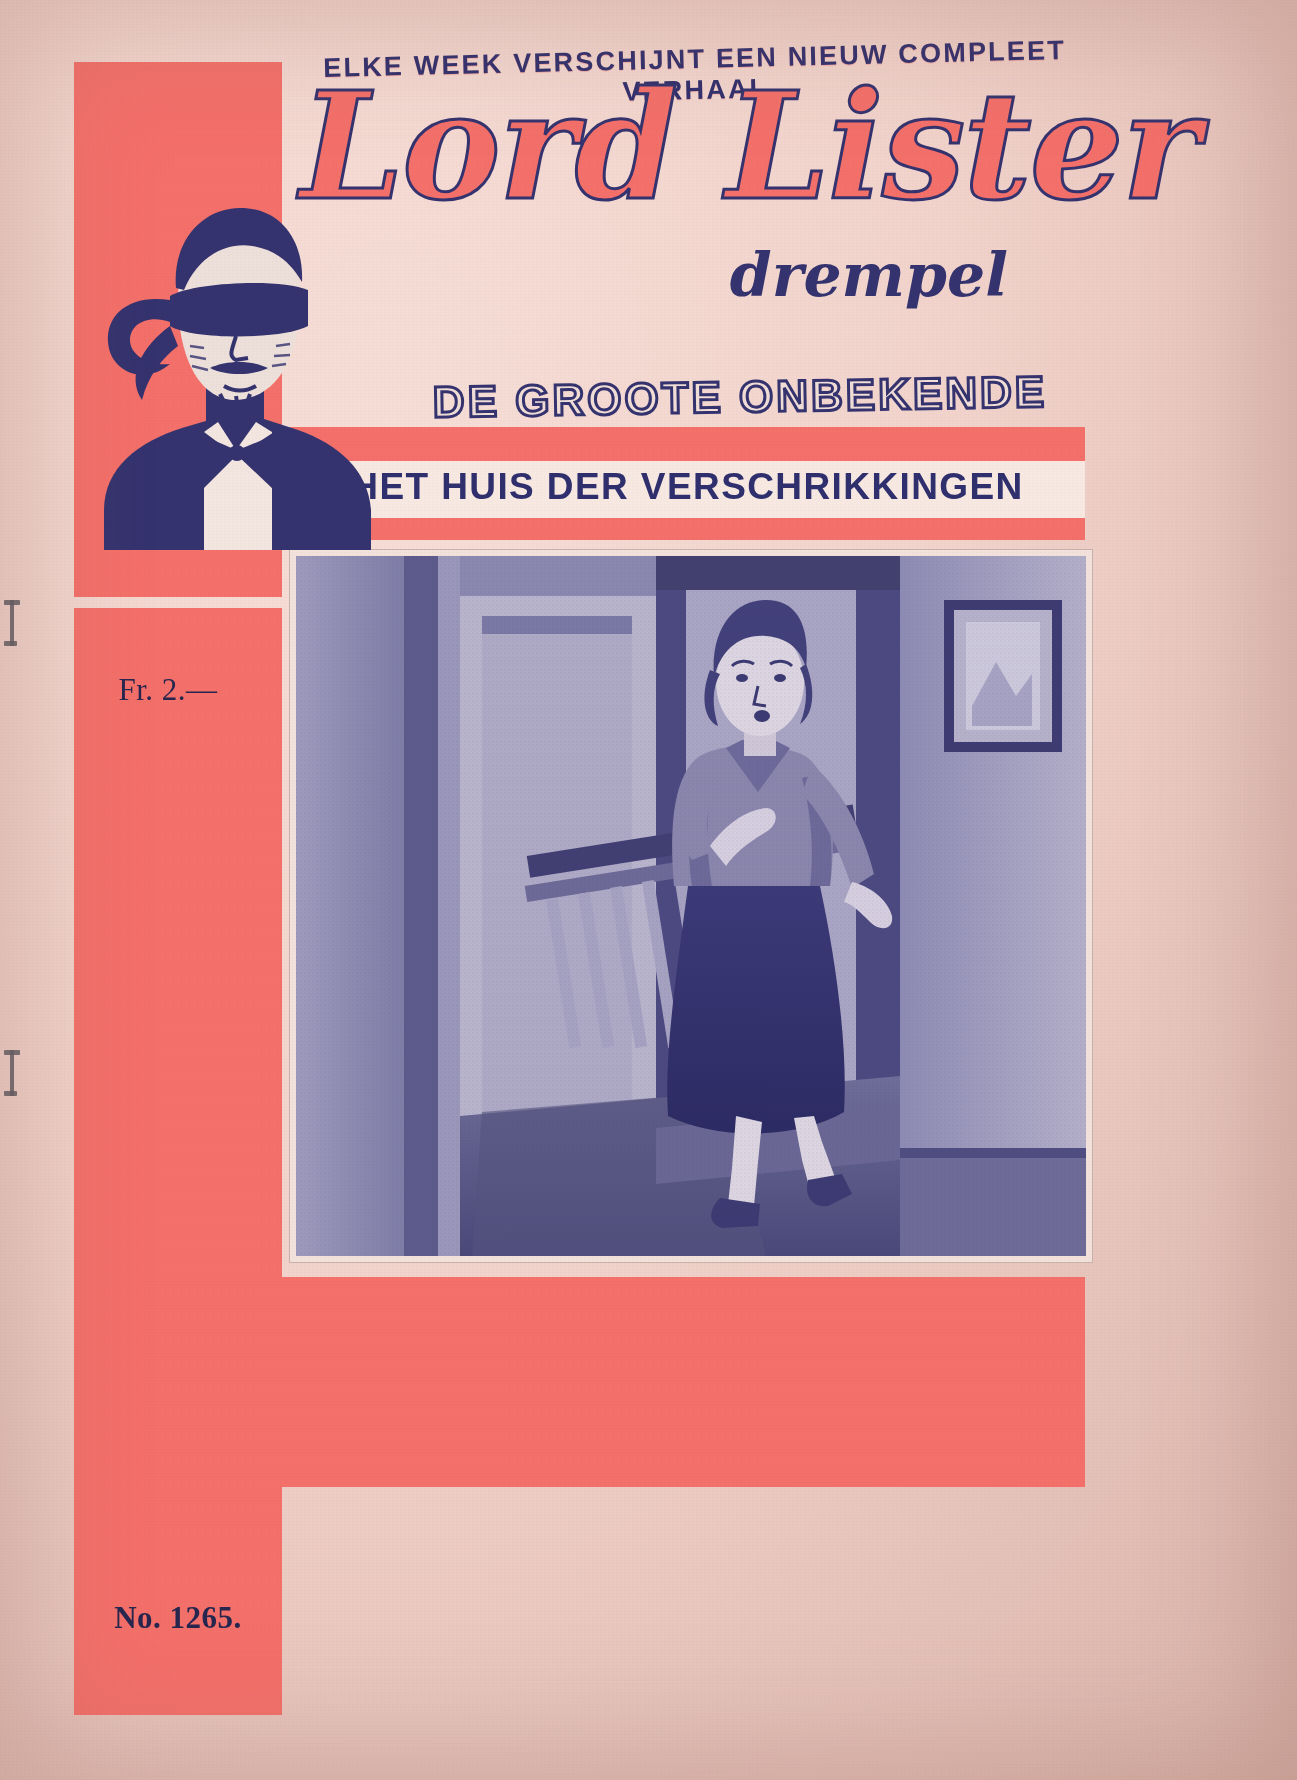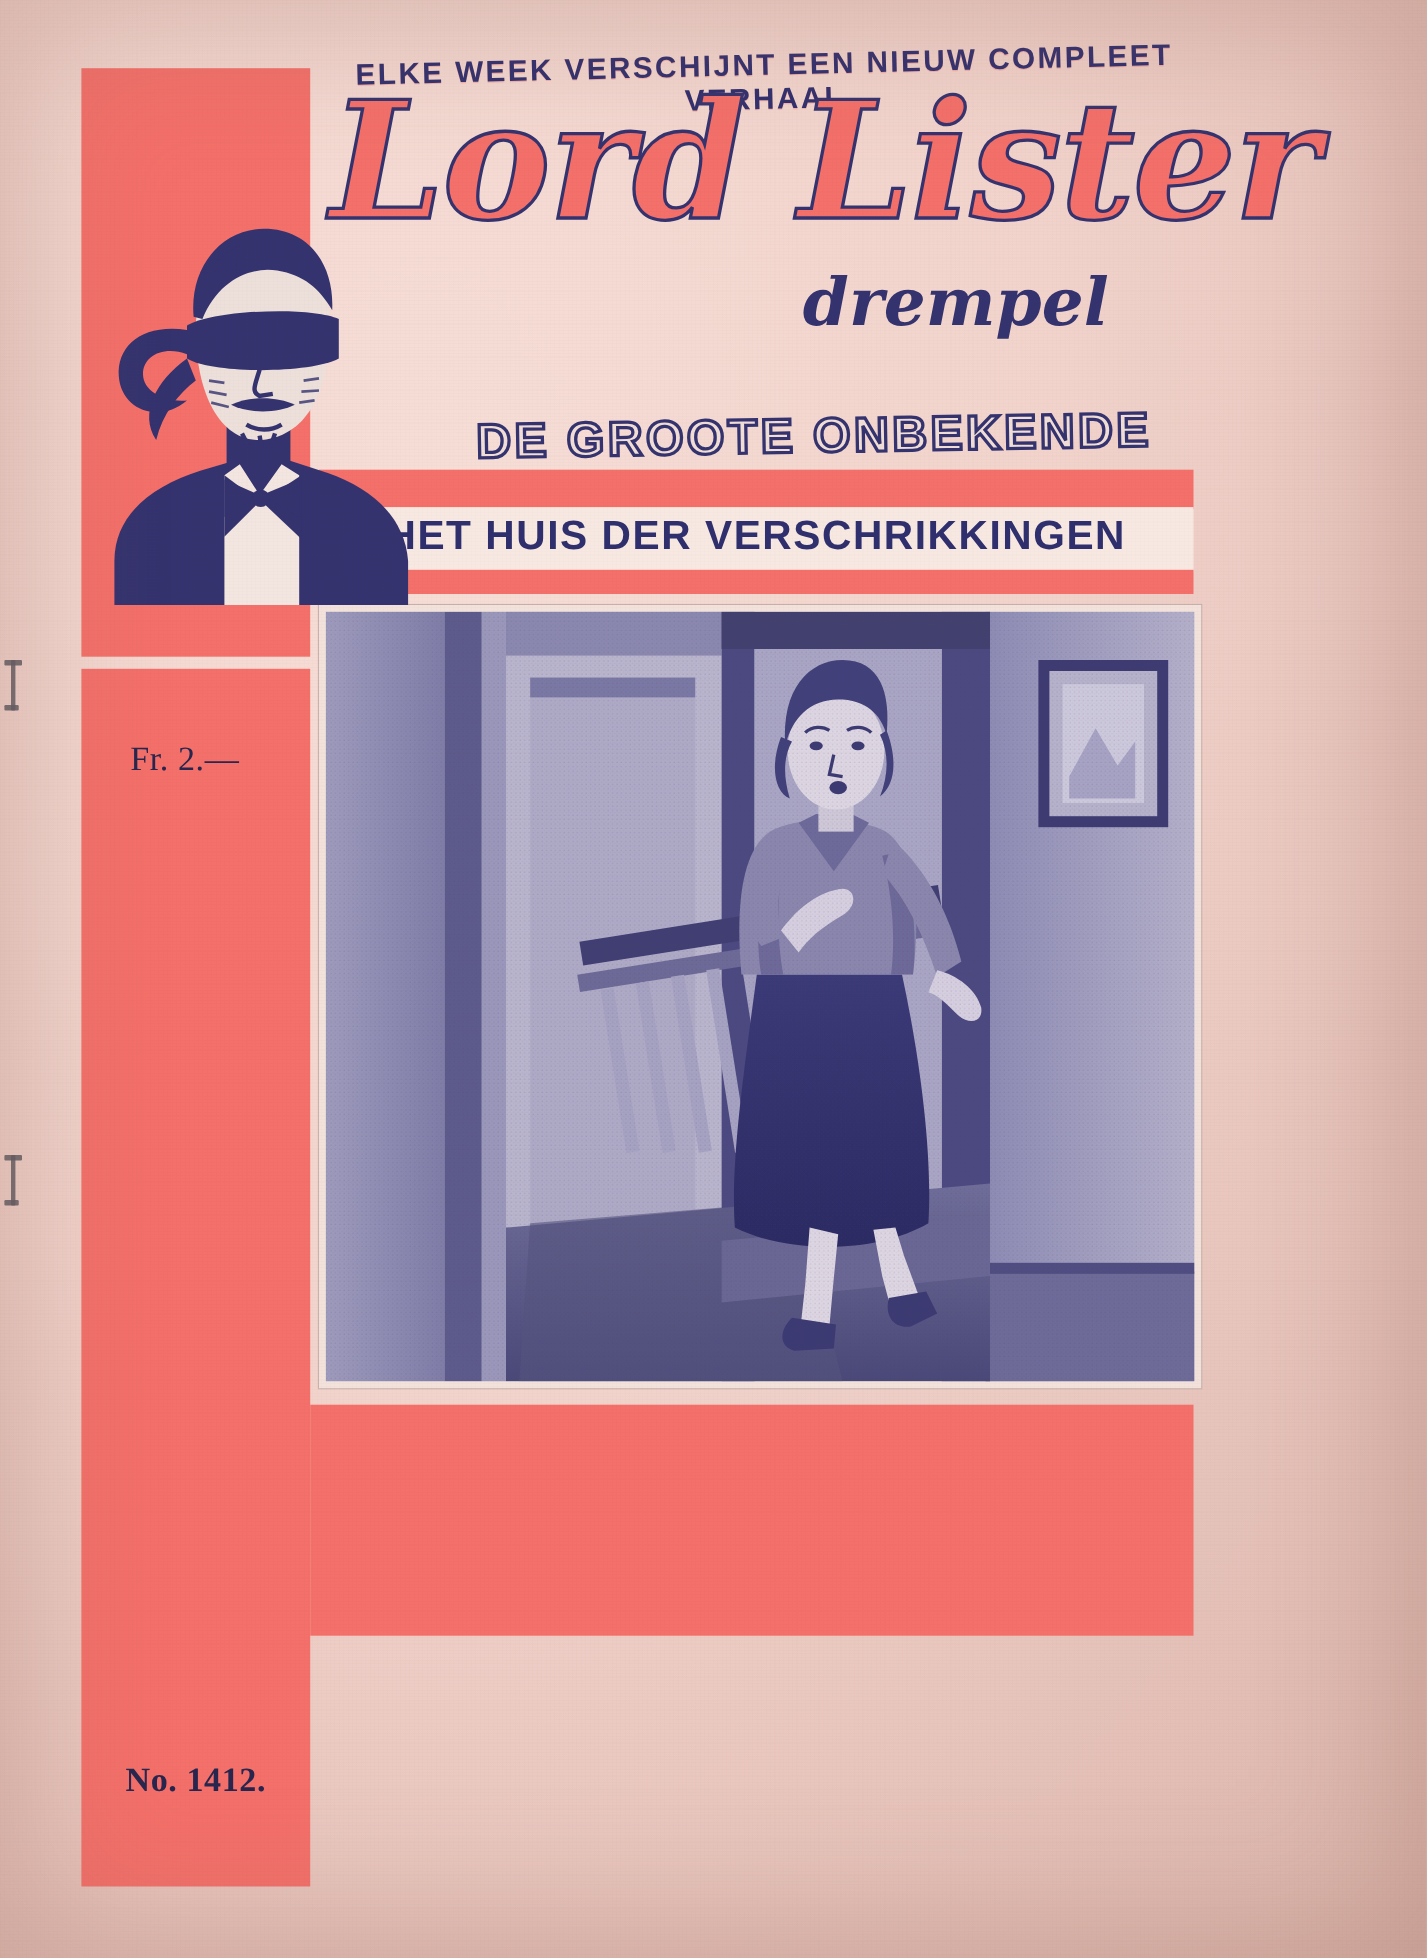--- a/index.html
+++ b/index.html
@@ -322,21 +322,21 @@
 
       <g stroke="#34336f" stroke-width="2.5" opacity=".8">
         <path d="M104 196 L118 198 M104 206 L120 209 M106 216 L122 220 M190 196 L204 194 M188 206 L204 205 M186 216 L200 214"></path>
       </g>
     </svg>
   </div>
 
   <div id="episode-title">HET HUIS DER VERSCHRIKKINGEN</div>
 
   <div id="price">Fr. 2.—</div>
-  <div id="issue-number">No. 1412.</div>
+  <div id="issue-number">No. 1265.</div>
 
   <div id="illustration">
     <svg viewBox="0 0 790 700" width="790" height="700" xmlns="http://www.w3.org/2000/svg">
       <defs>
         <linearGradient id="wallR" x1="0" y1="0" x2="1" y2="0">
           <stop offset="0%" stop-color="#8d8bb4"></stop>
           <stop offset="100%" stop-color="#b4b0ca"></stop>
         </linearGradient>
         <linearGradient id="wallL" x1="0" y1="0" x2="1" y2="0">
           <stop offset="0%" stop-color="#9e9bbd"></stop>

